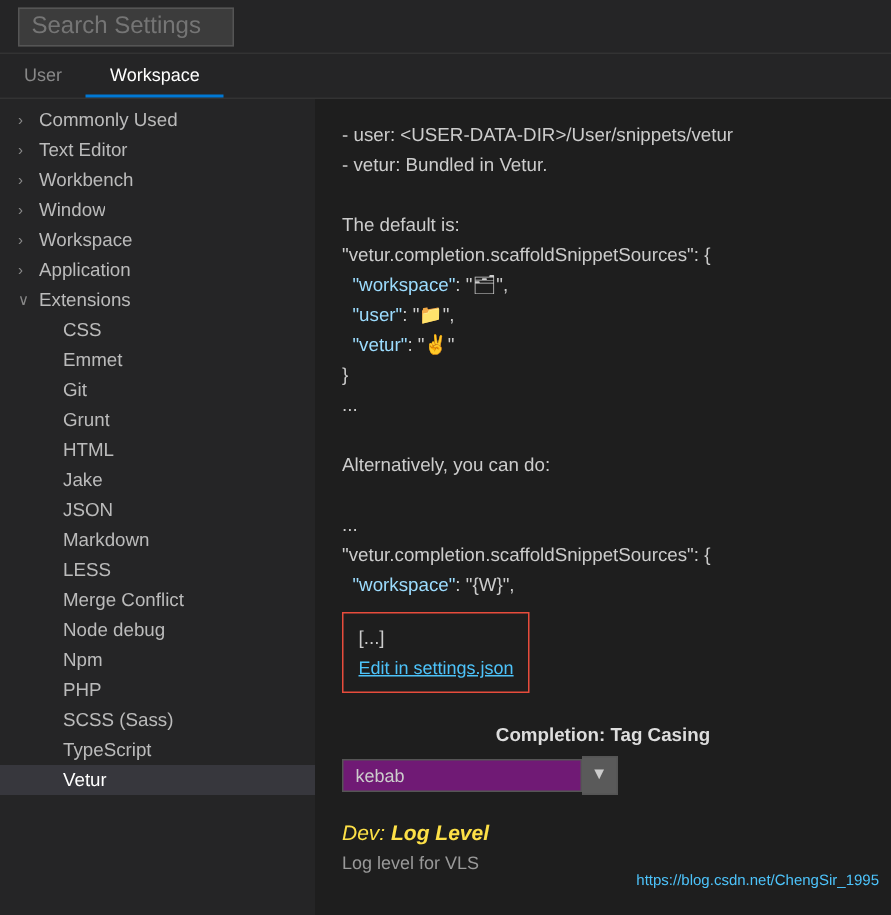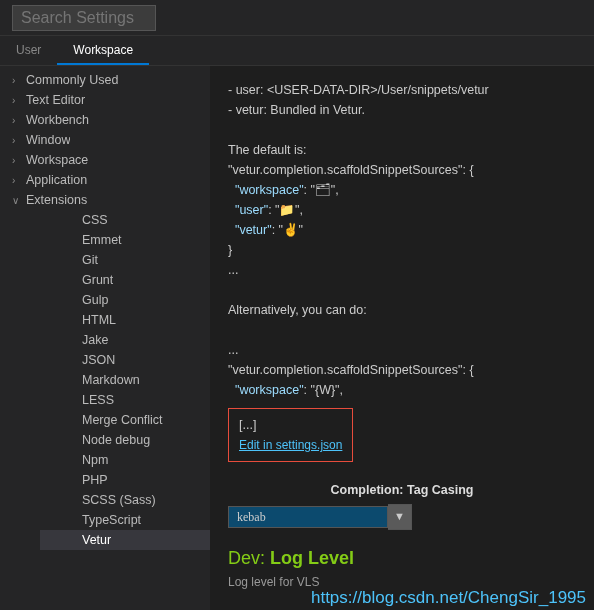--- a/index.html
+++ b/index.html
@@ -93,21 +93,20 @@
       font-size: 10px;
       color: #888;
       flex-shrink: 0;
     }
     .sidebar-item .label {
       overflow: hidden;
       text-overflow: ellipsis;
     }
     .sidebar-item.child {
       padding-left: 28px;
-      margin-left: 40px;
     }
 
     
     .content {
       flex: 1;
       background: #1e1e1e;
       overflow-y: auto;
       padding: 14px 18px;
       font-size: 12.5px;
       line-height: 1.6;
@@ -143,57 +142,57 @@
       font-size: 12px;
       margin-bottom: 6px;
     }
 
     .dropdown-row {
       display: flex;
       align-items: center;
       margin-top: 4px;
     }
     .dropdown {
-      background: #0c4a6e;
+      background: #701a75;
       color: #ccc;
       border: 1px solid #555;
       padding: 3px 8px;
       font-size: 12px;
       width: 160px;
       appearance: none;
       -webkit-appearance: none;
       cursor: pointer;
       outline: none;
-      font-family: Liberation Serif, serif;
     }
     .dropdown-arrow {
       background: #5a5a5a;
       color: #ccc;
       padding: 3px 6px;
       border: 1px solid #555;
       border-left: none;
       font-size: 11px;
       cursor: pointer;
     }
 
     .dev-title {
       margin-top: 14px;
-      font-size: 18px;
-      color: #84cc16;
+      font-size: 14px;
+      color: #fde047;
+      font-style: italic;
     }
     .dev-sub {
       font-size: 12px;
       color: #999;
     }
 
     .watermark {
       position: absolute;
-      bottom: 2px;
+      bottom: 17px;
       right: 8px;
-      font-size: 17px;
+      font-size: 10px;
       color: #4dc3fa;
     }
   </style>
 </head>
 <body>
 
 <div class="header">
   <input class="search-input-box" type="text" placeholder="Search Settings" style="">
 </div>
 
@@ -249,24 +248,20 @@
     <div class="sidebar-item child">
       <span class="arrow"></span>
       <span class="label">Git</span>
     </div>
     <div class="sidebar-item child">
       <span class="arrow"></span>
       <span class="label">Grunt</span>
     </div>
     <div class="sidebar-item child">
       <span class="arrow"></span>
-      <span class="label">Gulp</span>
-    </div>
-    <div class="sidebar-item child">
-      <span class="arrow"></span>
       <span class="label">HTML</span>
     </div>
     <div class="sidebar-item child">
       <span class="arrow"></span>
       <span class="label">Jake</span>
     </div>
     <div class="sidebar-item child">
       <span class="arrow"></span>
       <span class="label">JSON</span>
     </div>

